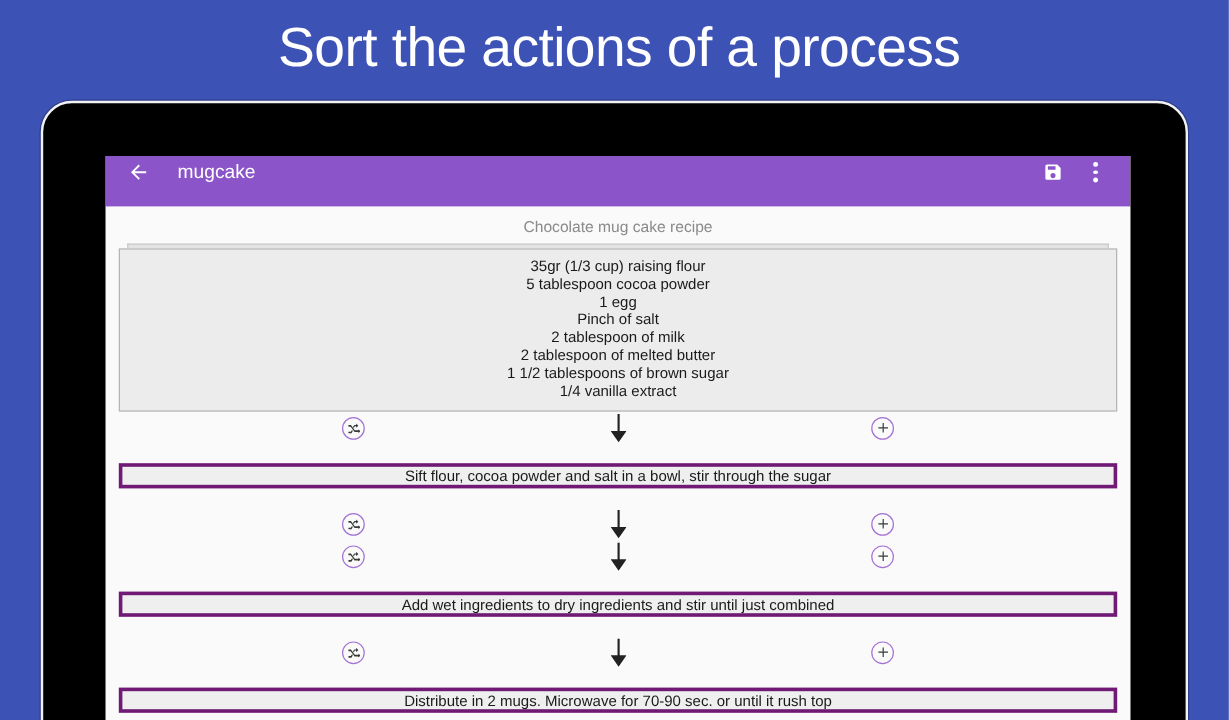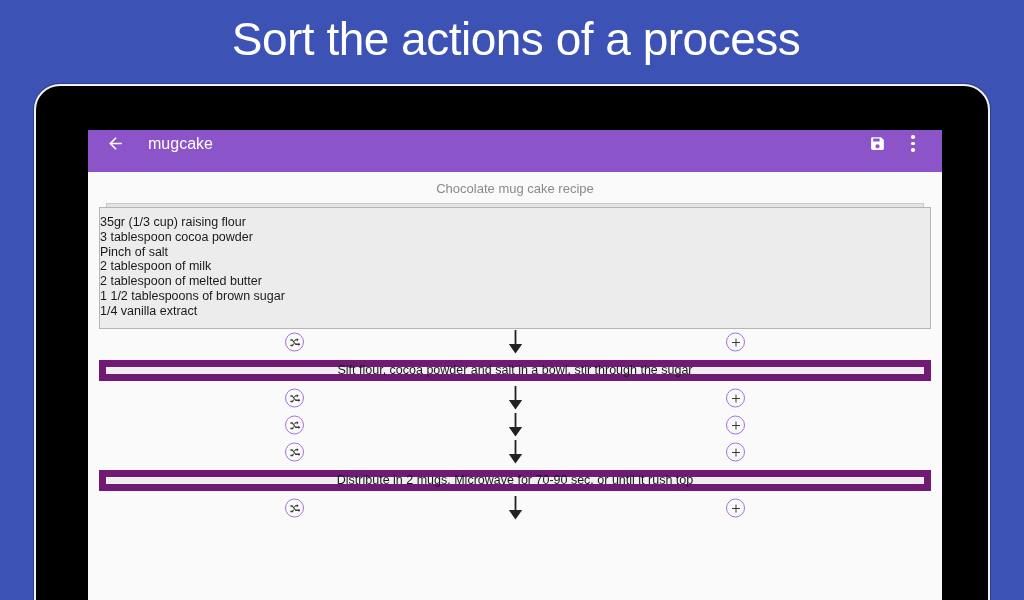--- a/index.html
+++ b/index.html
@@ -88,21 +88,21 @@
     background: #e3e3e3;
     border: 1px solid #c9c9c9;
     border-bottom: none;
   }
 
   .ingredients-card {
     margin: 0 11px;
     background: #ececec;
     border: 1px solid #b5b5b5;
     padding: 7px 0 9px 0;
-    text-align: left;
+    text-align: center;
   }
   .ingredients-card .line {
     font-size: 12.5px;
     color: #1a1a1a;
     line-height: 14.8px;
     white-space: nowrap;
   }
 
   
   .connector {
@@ -123,24 +123,24 @@
   .conn-icon.plus { right: 186px; }
   .arrow-wrap {
     position: absolute; left: 50%; top: 50%;
     transform: translate(-50%, -50%);
     width: 14px; height: 26px;
     display: flex; align-items: center; justify-content: center;
   }
 
   
   .step {
-    margin: 4px 11px;
+    margin: 16px 11px;
     height: 21px;
     background: #efefef;
-    border: 7px solid #701a75;
+    border: 3px solid #701a75;
     display: flex; align-items: center; justify-content: center;
     font-size: 12.5px;
     color: #1a1a1a;
     white-space: nowrap;
   }
 </style>
 </head>
 <body>
 
 <div class="promo-title">Sort the actions of a process</div>
@@ -174,21 +174,22 @@
     </div>
 
     <div class="content">
 
       <div class="recipe-header">Chocolate mug cake recipe</div>
 
       <div class="card-shoulder"></div>
 
       <div class="ingredients-card">
         <div class="line">35gr (1/3 cup) raising flour</div>
-        <div class="line">3 tablespoon cocoa powder</div>
+        <div class="line">5 tablespoon cocoa powder</div>
+        <div class="line">1 egg</div>
         <div class="line">Pinch of salt</div>
         <div class="line">2 tablespoon of milk</div>
         <div class="line">2 tablespoon of melted butter</div>
         <div class="line">1 1/2 tablespoons of brown sugar</div>
         <div class="line">1/4 vanilla extract</div>
       </div>
 
       <div class="connector">
         <div class="conn-icon shuffle">
           <svg width="11" height="11" viewBox="0 0 24 24" aria-hidden="true">
@@ -236,20 +237,21 @@
           <svg width="13" height="24" viewBox="0 0 13 24" aria-hidden="true">
             <path d="M6.5 0v17.5M6.5 22L1.6 15h9.8z" stroke="#222" stroke-width="1.8" fill="#222"></path>
           </svg>
         </div>
         <div class="conn-icon plus">
           <svg width="12" height="12" viewBox="0 0 24 24" aria-hidden="true">
             <path d="M11 4h2v16h-2zM4 11h16v2H4z" fill="#3a3a3a"></path>
           </svg>
         </div>
       </div>
+      <div class="step">Add wet ingredients to dry ingredients and stir until just combined</div>
 
       <div class="connector">
         <div class="conn-icon shuffle">
           <svg width="11" height="11" viewBox="0 0 24 24" aria-hidden="true">
             <path d="M17 3l4 4-4 4V8h-2.2l-2.3 3.1-1.3-1.7L13.8 6H17V3zM3 6h4.5l7.1 9.5H21v-2l4 3.5-4 3.5v-2h-6.9L7 9H3V6zm0 12h4.2l2.4-3.2 1.3 1.7L8.5 21H3v-3z" fill="#3a3a3a"></path>
           </svg>
         </div>
         <div class="arrow-wrap">
           <svg width="13" height="24" viewBox="0 0 13 24" aria-hidden="true">
             <path d="M6.5 0v17.5M6.5 22L1.6 15h9.8z" stroke="#222" stroke-width="1.8" fill="#222"></path>

